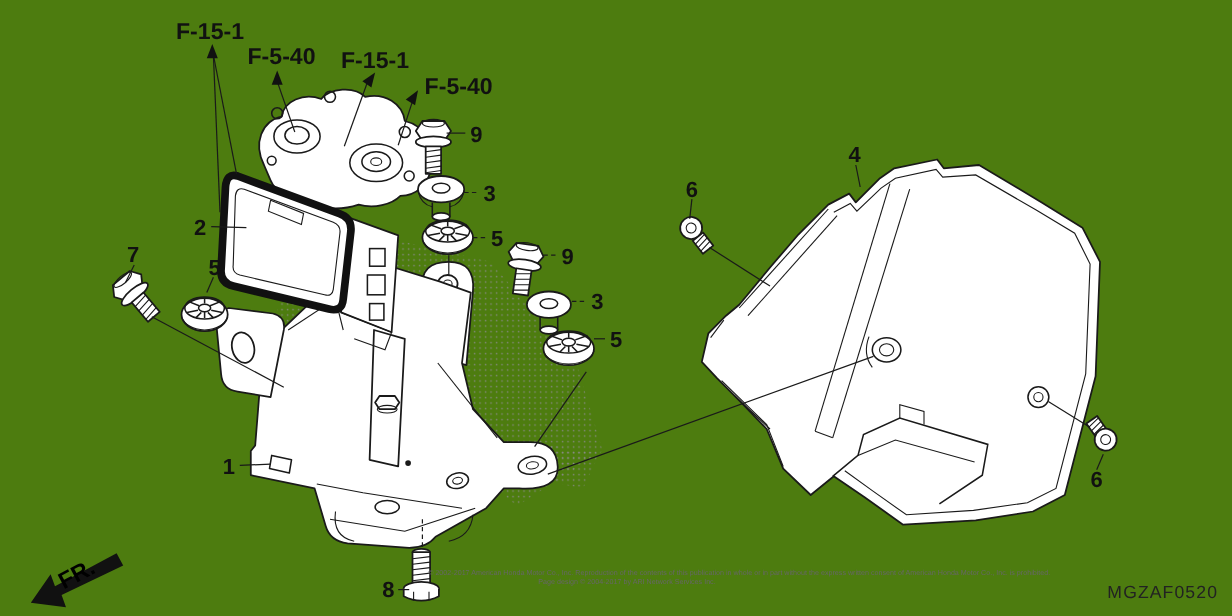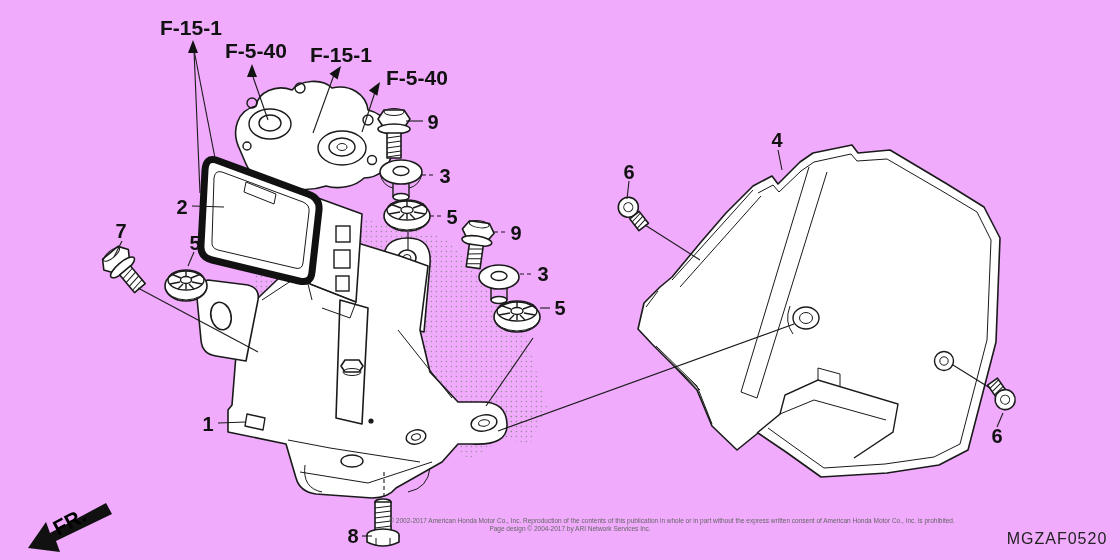--- a/index.html
+++ b/index.html
@@ -1,16 +1,16 @@
 <!DOCTYPE html>
 <html><head>
 <meta charset="utf-8">
 <style>
   html,body{margin:0;padding:0;background:#fff;}
-  .stage{position:relative;width:1120px;height:560px;background:#f0abfc;overflow:hidden;}
+  .stage{position:relative;width:1120px;height:560px;background:#4d7c0f;overflow:hidden;}
   svg{display:block;font-family:"Liberation Sans",sans-serif;}
   .ref-label{font-size:21px;font-weight:bold;fill:#111;}
   .num-label{font-size:20px;font-weight:bold;fill:#111;}
   .code-label{font-size:16px;fill:#222;letter-spacing:1px;}
   .fine-print{font-size:6.5px;fill:#666;}
   .fr-label{font-size:21px;font-weight:bold;fill:#000;}
   .ln{stroke:#1a1a1a;stroke-width:1.4;fill:none;}
   .ln-thin{stroke:#1a1a1a;stroke-width:1;fill:none;}
   .part{stroke:#1a1a1a;stroke-width:1.6;fill:#ffffff;stroke-linejoin:round;}
   .leader{stroke:#1a1a1a;stroke-width:1.1;fill:none;}

